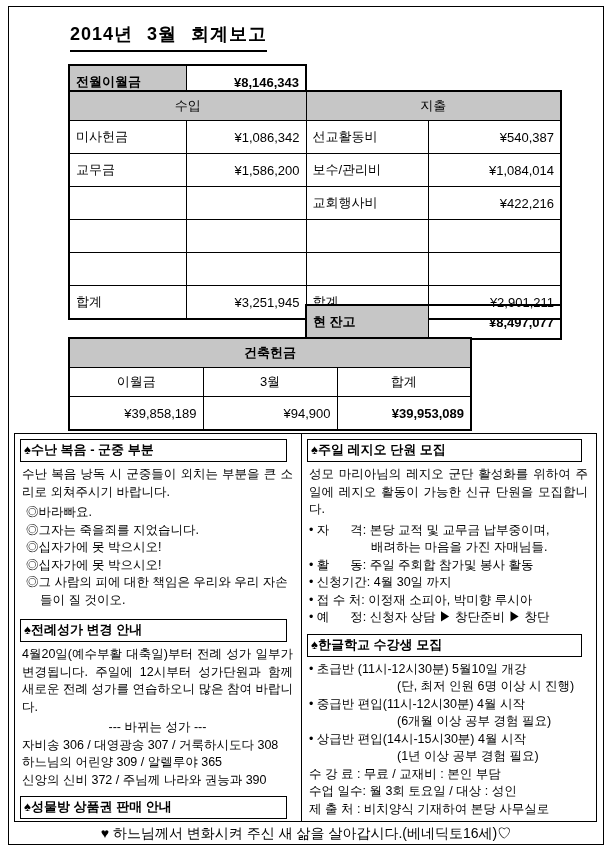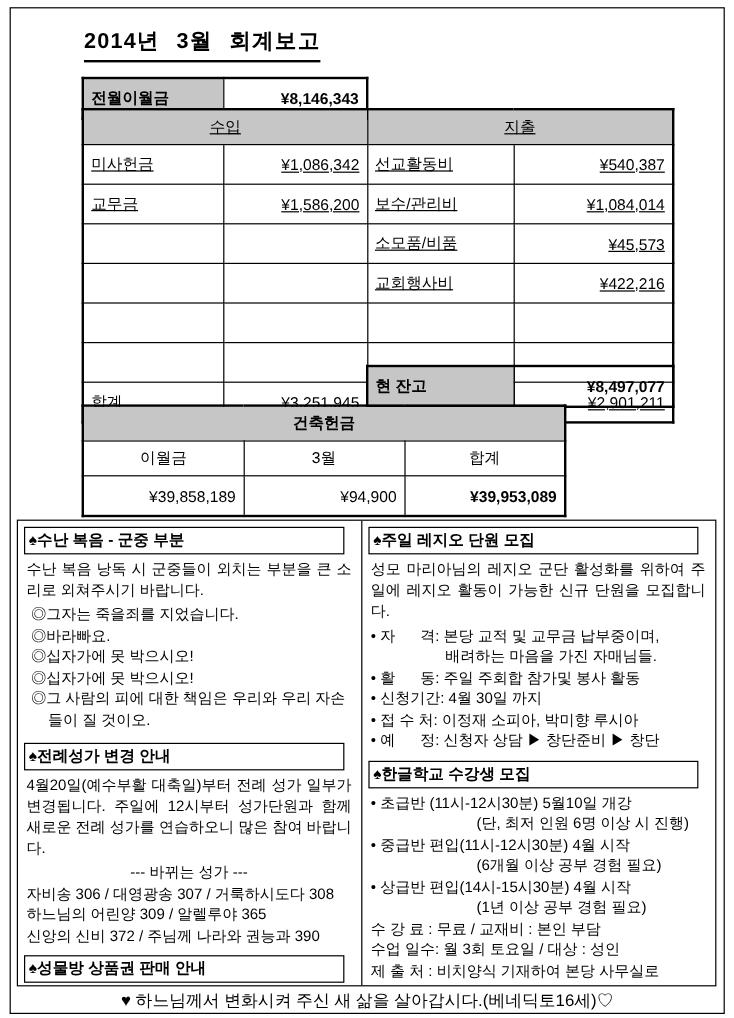--- a/index.html
+++ b/index.html
@@ -40,21 +40,21 @@
     white-space: nowrap;
   }
   .gray  { background: #c6c6c6; }
   .bold  { font-weight: bold; }
   .center{ text-align: center; }
   .val   { text-align: right; }
   .lbl   { text-align: left; padding-left: 8px; }
   tr.hdr td { height: 20px; }
 
   #carryover-table { left: 68px; top: 64px; width: 237px; }
-  #main-table      { left: 68px; top: 90px; width: 492px; text-decoration: underline; }
+  #main-table      { left: 68px; top: 90px; width: 492px; }
   #balance-table   { left: 305px; top: 304px; width: 255px; }
   #building-table  { left: 68px; top: 337px; width: 402px; }
 
   .bottom-box {
     position: absolute;
     left: 14px; top: 433px;
     width: 583px; height: 389px;
     border: 1.5px solid #000;
     display: flex;
     box-sizing: border-box;
@@ -142,26 +142,20 @@
     </tr>
     <tr>
       <td class="lbl">교무금</td>
       <td class="val">¥1,586,200</td>
       <td class="lbl">보수/관리비</td>
       <td class="val">¥1,084,014</td>
     </tr>
     <tr>
       <td class="lbl"></td>
       <td class="val"></td>
-      <td class="lbl">소모품/비품</td>
-      <td class="val">¥45,573</td>
-    </tr>
-    <tr>
-      <td class="lbl"></td>
-      <td class="val"></td>
       <td class="lbl">교회행사비</td>
       <td class="val">¥422,216</td>
     </tr>
     <tr>
       <td class="lbl"></td>
       <td class="val"></td>
       <td class="lbl"></td>
       <td class="val"></td>
     </tr>
     <tr>
@@ -214,22 +208,22 @@
     </tr>
   </tbody>
     </table>
 
   <div class="bottom-box">
 
     <div class="bcol bcol-left">
       <div>
         <div class="sec-header">♠수난 복음 - 군중 부분</div>
         <div class="para">수난 복음 낭독 시 군중들이 외치는 부분을 큰 소리로 외쳐주시기 바랍니다.</div>
+        <div class="line shout">◎바라빠요.</div>
         <div class="line shout">◎그자는 죽을죄를 지었습니다.</div>
-        <div class="line shout">◎바라빠요.</div>
         <div class="line shout">◎십자가에 못 박으시오!</div>
         <div class="line shout">◎십자가에 못 박으시오!</div>
         <div class="line shout">◎그 사람의 피에 대한 책임은 우리와 우리 자손들이 질 것이오.</div>
       </div>
       <div class="gap-lg"></div>
       <div>
         <div class="sec-header">♠전례성가 변경 안내</div>
         <div class="para">4월20일(예수부활 대축일)부터 전례 성가 일부가 변경됩니다. 주일에 12시부터 성가단원과 함께 새로운 전례 성가를 연습하오니 많은 참여 바랍니다.</div>
         <div class="divider-line">---  바뀌는 성가  ---</div>
         <div class="line">자비송 306 / 대영광송 307 / 거룩하시도다 308</div>

